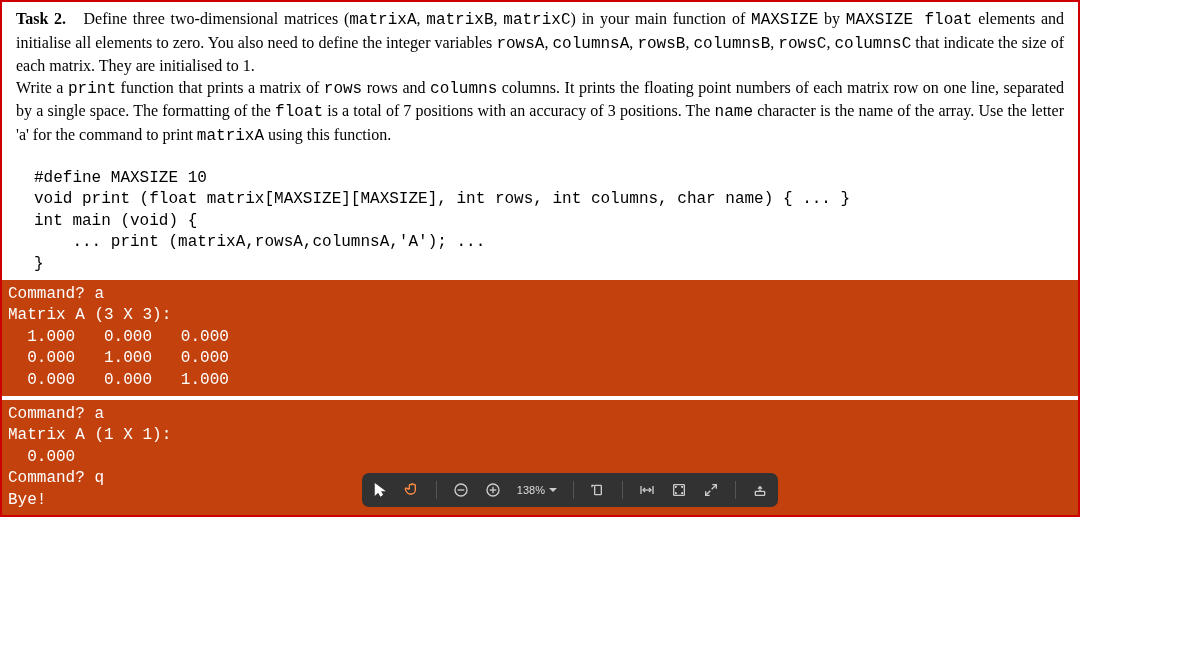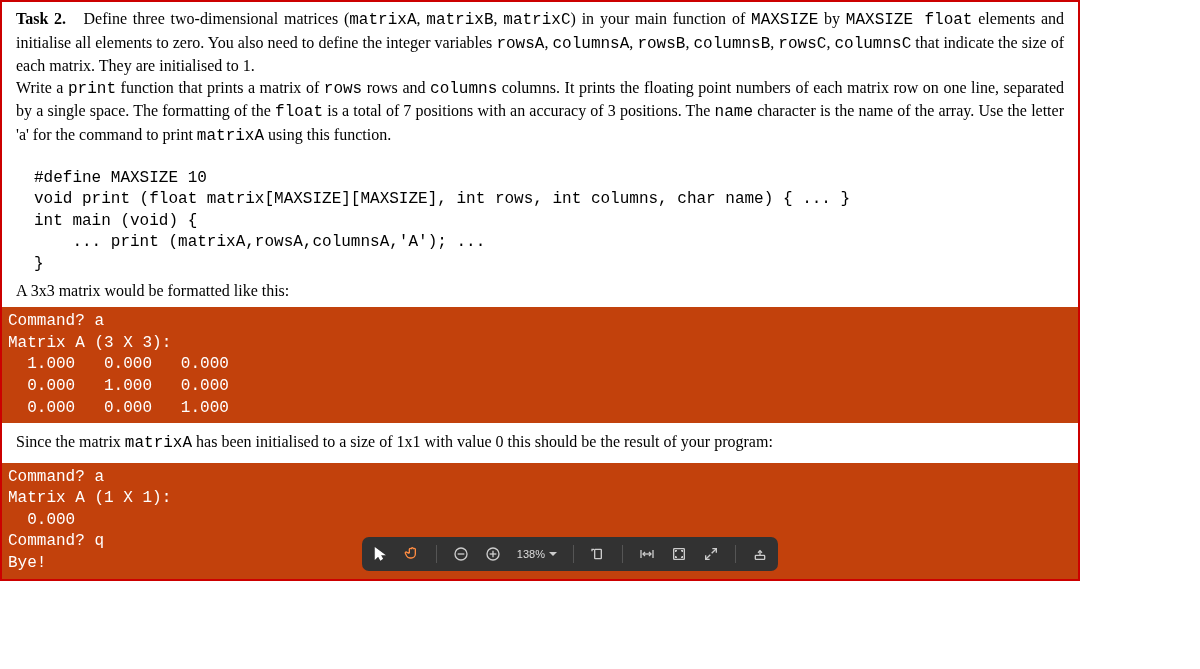--- a/index.html
+++ b/index.html
@@ -108,34 +108,28 @@
     <p class="para">
       <span>Write a </span><span class="mono">print</span><span> function that prints a matrix of </span><span class="mono">rows</span><span> rows and </span><span class="mono">columns</span><span> columns.  It prints the floating point numbers of each matrix row on one line, separated by a single space.  The formatting of the </span><span class="mono">float</span><span> is a total of 7 positions with an accuracy of 3 positions.  The </span><span class="mono">name</span><span> character is the name of the array.  Use the letter 'a' for the command to print </span><span class="mono">matrixA</span><span> using this function.</span>
     </p>
 
     <div class="code-block">#define MAXSIZE 10
 void print (float matrix[MAXSIZE][MAXSIZE], int rows, int columns, char name) { ... }
 int main (void) {
     ... print (matrixA,rowsA,columnsA,'A'); ...
 }</div>
 
-    <p class="mid-text">A 3x3 matrix would be formatted like this:</p>
   </div>
 
   <div class="terminal">Command? a
 Matrix A (3 X 3):
   1.000   0.000   0.000
   0.000   1.000   0.000
   0.000   0.000   1.000</div>
 
-  <div class="content" style="padding-top:2px;padding-bottom:2px;">
-    <p class="mid-text para">
-      <span>Since the matrix </span><span class="mono">matrixA</span><span> has been initialised to a size of 1x1 with value 0 this should be the result of your program:</span>
-    </p>
-  </div>
 
   <div class="terminal" style="margin-bottom:0;">Command? a
 Matrix A (1 X 1):
   0.000
 Command? q
 Bye!</div>
 
   <div class="toolbar">
     <div class="toolbar-icon">
       <svg width="14" height="14" viewBox="0 0 24 24" fill="none" stroke="#fff" stroke-width="2">

